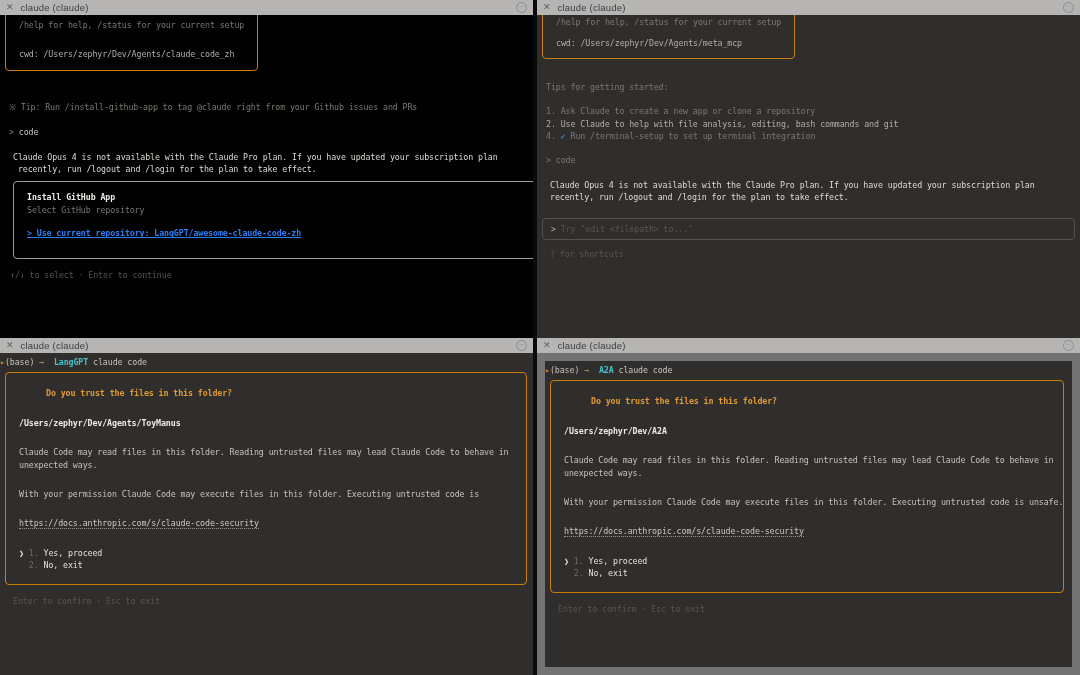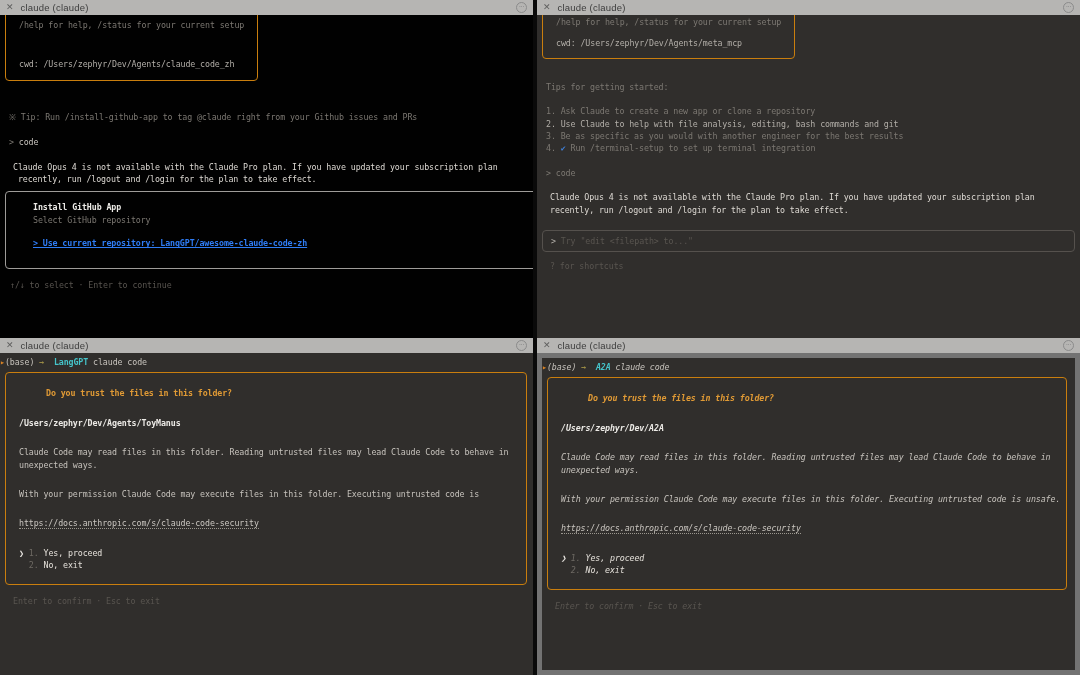--- a/index.html
+++ b/index.html
@@ -13,36 +13,36 @@
   .close-x { font-size:9px; color:#5f5f5f; line-height:15px; }
   .tb-title { letter-spacing:0.2px; }
   .menu-btn { margin-left:auto; width:11px; height:11px; border:1px solid #8b8b8b; border-radius:50%;
               color:#8b8b8b; font-size:7px; line-height:8px; text-align:center; box-sizing:border-box;
               letter-spacing:-0.5px; }
 
   .term { position:absolute; left:0; right:0; top:15px; bottom:0; overflow:hidden;
           font-size:8.3px; line-height:12.4px; letter-spacing:-0.1px; color:#c6c2bc; }
   .term-black { background:#010101; }
   .term-gray  { background:#302e2c; }
-  .term-focus { border:5px solid #737373; box-sizing:border-box;font-style:italic; }
+  .term-focus { border:8px solid #737373; box-sizing:border-box; }
 
   .line { white-space:pre; }
   .dim    { color:#7c7872; }
   .dimmer { color:#595550; }
   .italic { }
   .white  { color:#dedad4; }
   .bright { color:#eceae6; font-weight:bold; }
   .midgray{ color:#b2aea8; }
 
   .round-box { border:1px solid #c97e0e; border-radius:4px; box-sizing:border-box; }
   .welcome-box { position:relative; margin:-4px 0 0 5px; width:253px; padding:7px 0 9px 13px; }
   .welcome-box.tr { padding:4px 0 8px 13px; }
 
   .github-box { border:1px solid #9e9c99; border-radius:4px; box-sizing:border-box;
-                margin:6px 0 0 5px; width:606px; padding:9px 0 18px 27px; }
+                margin:6px 0 0 13px; width:606px; padding:9px 0 18px 13px; }
   .blue-opt { color:#2f7df6; font-weight:bold; }
 
   .input-box { border:1px solid #55514d; border-radius:4px; box-sizing:border-box;
                margin:14px 5px 0 5px; padding:4px 0 4px 8px; }
 
   .shellline { padding:3px 0 0 0; }
   .marker { color:#d98324; }
   .arrow  { color:#b3a14b; }
   .envdir { color:#45c3c9; font-weight:bold; }
 
@@ -63,21 +63,21 @@
 
   <div class="window" style="left:0; top:0; width:533px; height:338px;">
     <div class="titlebar">
       <span class="close-x">✕</span>
       <span class="tb-title">claude (claude)</span>
       <span class="menu-btn">···</span>
     </div>
     <div class="term term-black">
       <div class="round-box welcome-box">
         <div class="line dim italic">/help for help, /status for your current setup</div>
-        <div class="line midgray" style="margin-top:27px;">cwd: /Users/zephyr/Dev/Agents/claude_code_zh</div>
+        <div class="line midgray" style="margin-top:17px;">cwd: /Users/zephyr/Dev/Agents/claude_code_zh</div>
       </div>
       <div class="line dim" style="margin:30px 0 0 9px;">※ Tip: Run /install-github-app to tag @claude right from your Github issues and PRs</div>
       <div class="line" style="margin:13px 0 0 9px;"><span class="dim">&gt;</span><span> </span><span>code</span></div>
       <div style="margin:12px 0 0 13px;">
         <div class="line white">Claude Opus 4 is not available with the Claude Pro plan. If you have updated your subscription plan</div>
         <div class="line white"> recently, run /logout and /login for the plan to take effect.</div>
       </div>
       <div class="github-box">
         <div class="line bright">Install GitHub App</div>
         <div class="line dim">Select GitHub repository</div>
@@ -95,21 +95,20 @@
     </div>
     <div class="term term-gray">
       <div class="round-box welcome-box tr">
         <div class="line dim italic">/help for help, /status for your current setup</div>
         <div class="line midgray" style="margin-top:9px;">cwd: /Users/zephyr/Dev/Agents/meta_mcp</div>
       </div>
       <div class="line dim" style="margin:22px 0 0 9px;">Tips for getting started:</div>
       <div style="margin:12px 0 0 9px;">
         <div class="line dim">1. Ask Claude to create a new app or clone a repository</div>
         <div class="line midgray">2. Use Claude to help with file analysis, editing, bash commands and git</div>
-        <div class="line dim">3. Be as specific as you would with another engineer for the best results</div>
         <div class="line"><span class="dim">4.</span><span> </span><span class="check">✔</span><span> </span><span class="dim">Run /terminal-setup to set up terminal integration</span></div>
       </div>
       <div class="line" style="margin:12px 0 0 9px;"><span class="dim">&gt;</span><span> </span><span class="dim">code</span></div>
       <div style="margin:12px 0 0 13px;">
         <div class="line white">Claude Opus 4 is not available with the Claude Pro plan. If you have updated your subscription plan</div>
         <div class="line white">recently, run /logout and /login for the plan to take effect.</div>
       </div>
       <div class="input-box">
         <div class="line"><span class="midgray">&gt;</span><span> </span><span class="dimmer">Try "edit &lt;filepath&gt; to..."</span></div>
       </div>

